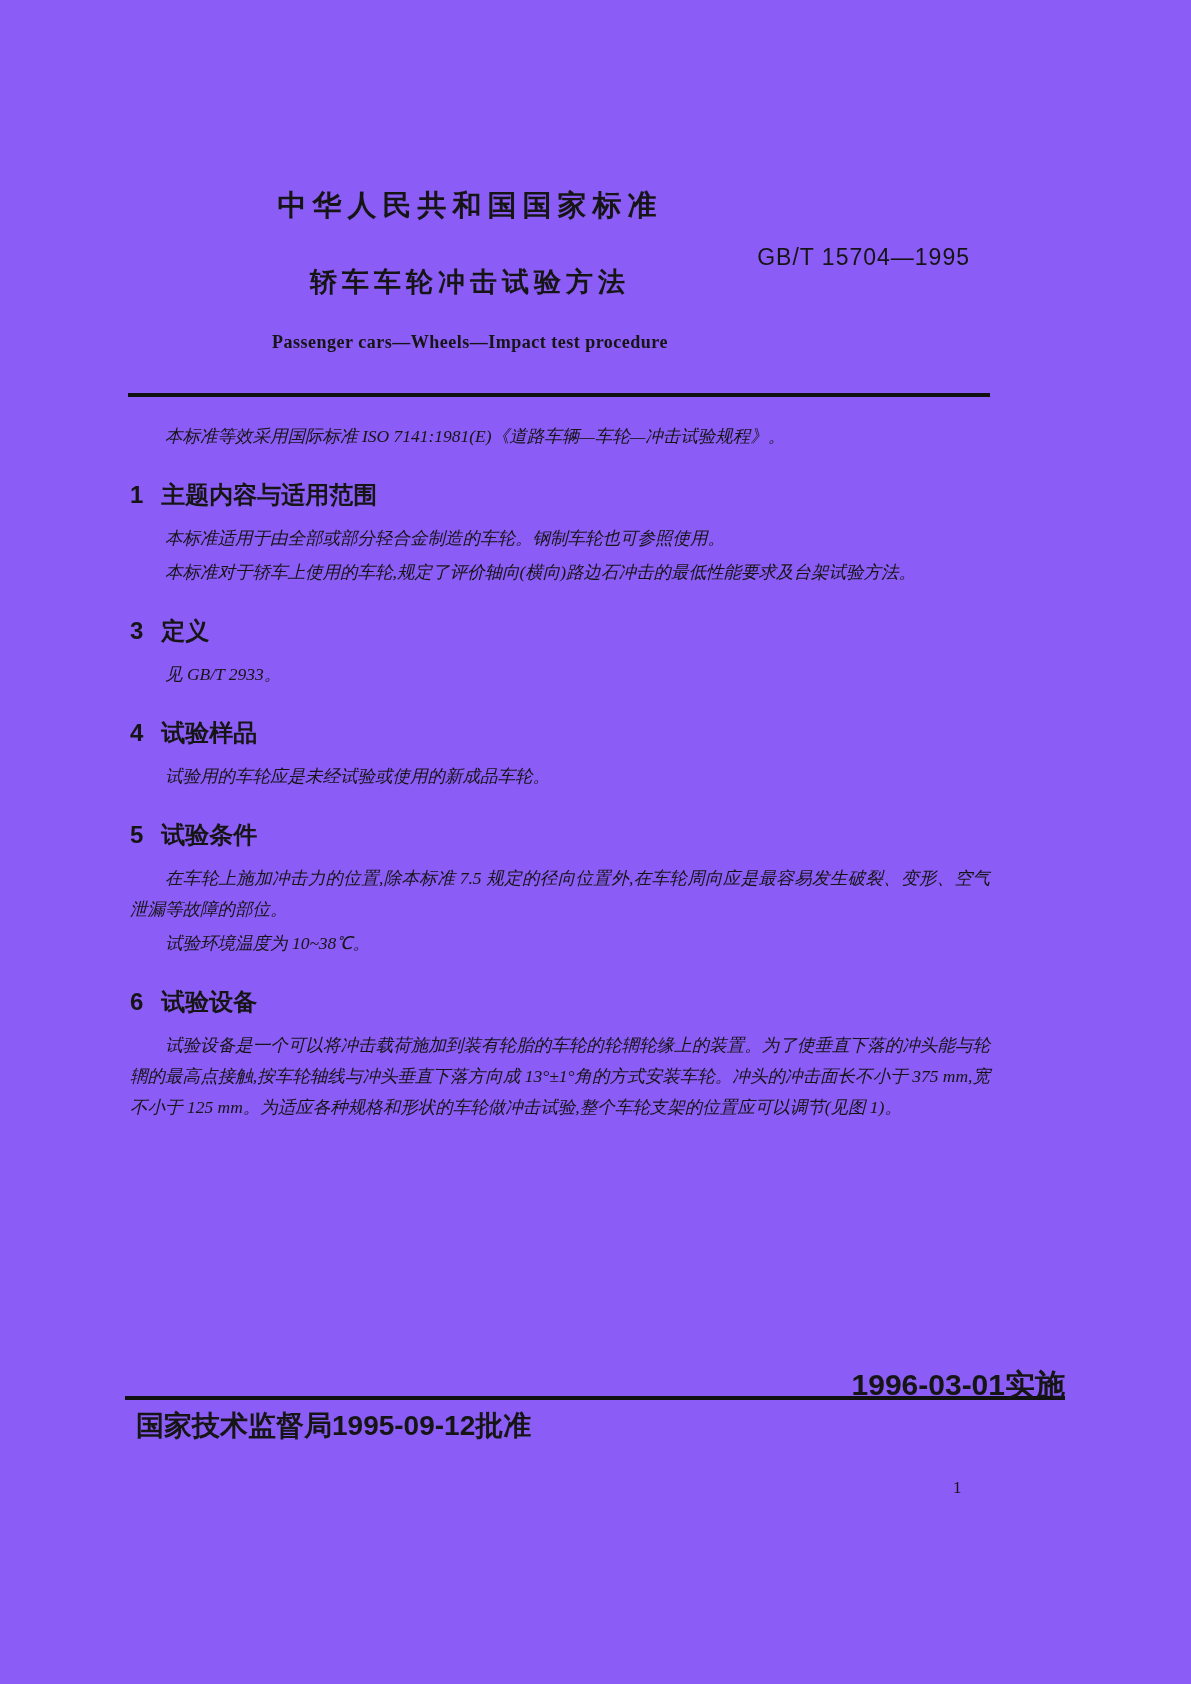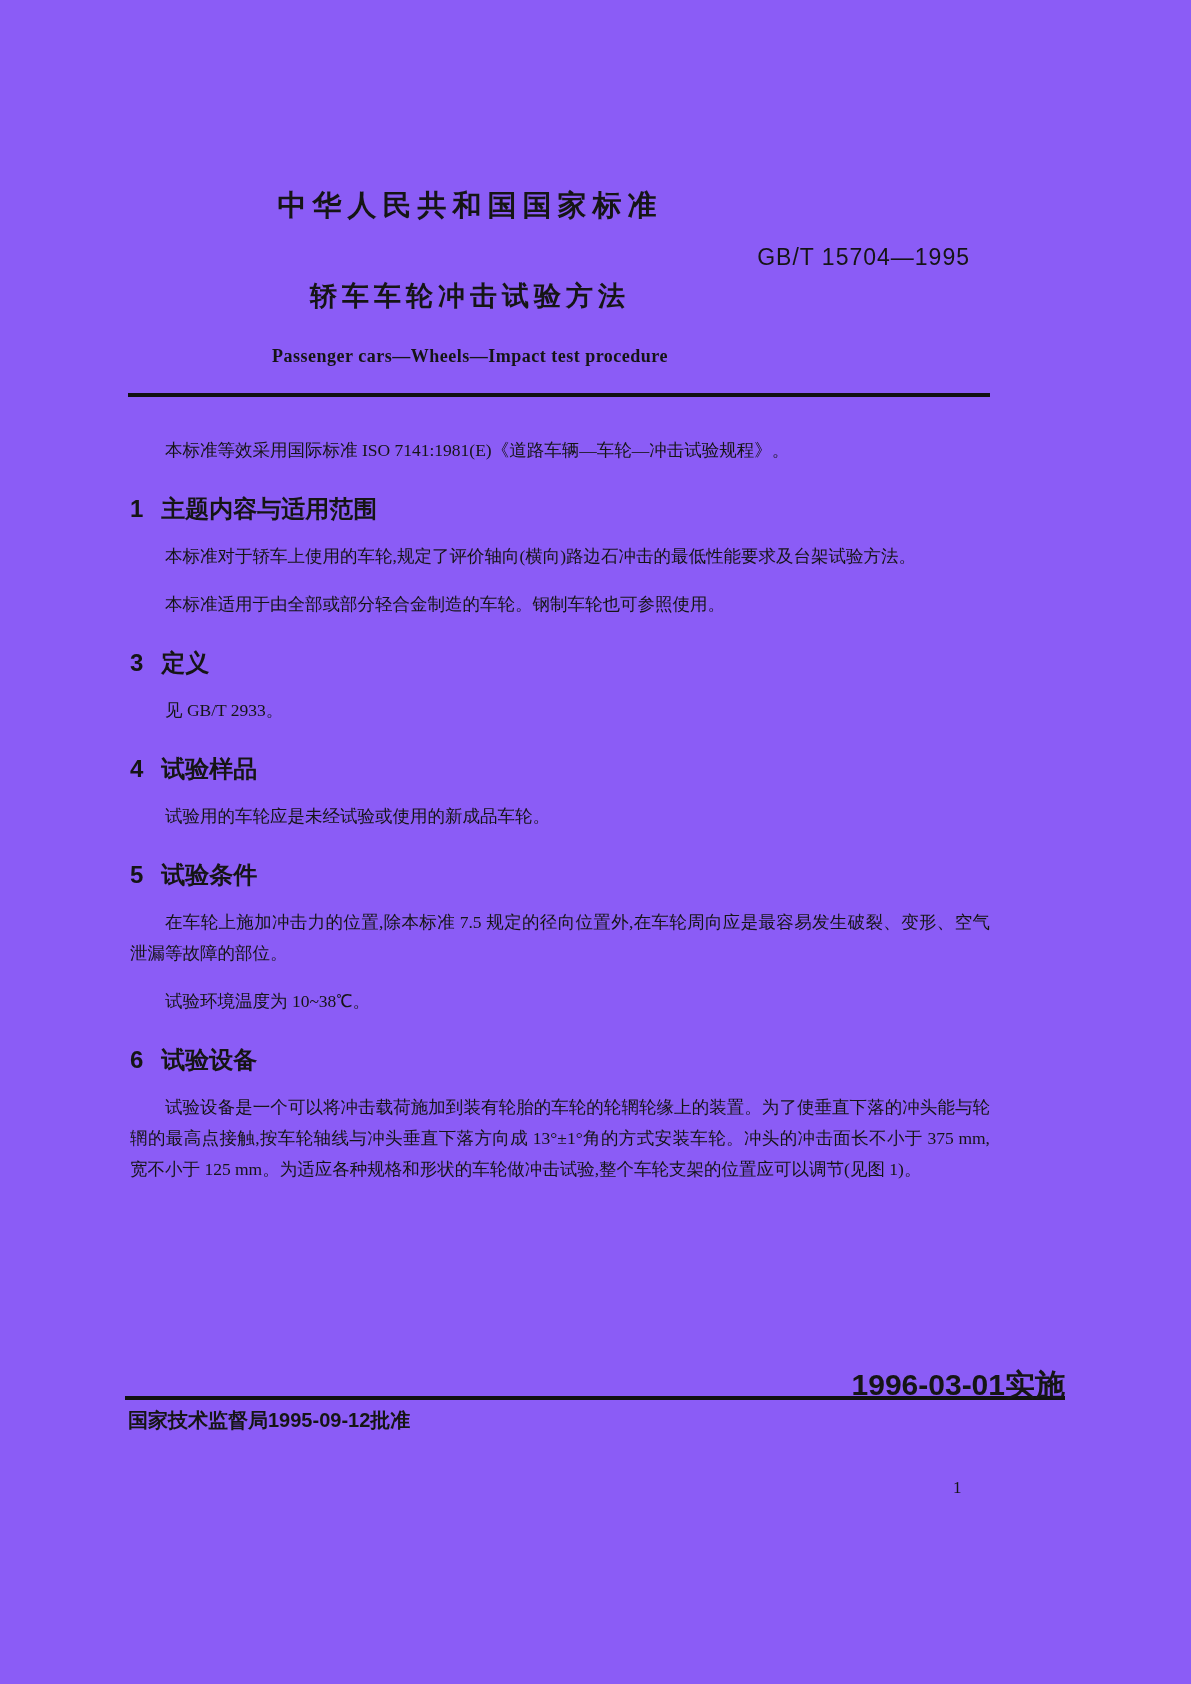--- a/index.html
+++ b/index.html
@@ -34,21 +34,21 @@
   .std-number {
     position: absolute;
     top: 244px;
     right: 221px;
     font-family: "Liberation Sans", sans-serif;
     font-size: 23px;
     letter-spacing: 1px;
     white-space: nowrap;
   }
   .title-zh {
-    margin-top: 52px;
+    margin-top: 38px;
     font-family: "Liberation Sans", sans-serif;
     font-weight: bold;
     font-size: 27px;
     letter-spacing: 5px;
     white-space: nowrap;
   }
   .title-en {
     margin-top: 32px;
     font-weight: bold;
     font-size: 18px;
@@ -65,48 +65,49 @@
   }
   .body-block {
     position: absolute;
     left: 130px;
     top: 418px;
     width: 860px;
     font-size: 17.5px;
     line-height: 31px;
   }
   .para {
-    margin: 17px 0;
+    margin: 3px 0;
     text-indent: 2em;
     text-align: justify;
+    font-style: italic;
   }
   .section-heading {
     font-family: "Liberation Sans", sans-serif;
     font-weight: bold;
     font-size: 24px;
     margin: 27px 0 13px 0;
   }
   .section-heading .num {
     margin-right: 18px;
   }
   .footer-rule {
     position: absolute;
     left: 125px;
     top: 1396px;
     width: 940px;
     height: 4px;
     background: #111111;
   }
   .footer-left {
     position: absolute;
-    left: 128px;
+    left: 136px;
     top: 1407px;
     font-family: "Liberation Sans", sans-serif;
     font-weight: bold;
-    font-size: 20px;
+    font-size: 28px;
     white-space: nowrap;
     text-align: right;
   }
   .footer-right {
     position: absolute;
     right: 126px;
     top: 1365px;
     font-family: "Liberation Sans", sans-serif;
     font-weight: bold;
     font-size: 30px;
@@ -131,22 +132,22 @@
   </div>
 
   <div class="std-number">GB/T 15704—1995</div>
 
   <div class="header-rule"></div>
 
   <div class="body-block">
     <p class="para">本标准等效采用国际标准 ISO 7141:1981(E)《道路车辆—车轮—冲击试验规程》。</p>
     <div id="sections">
         <div class="section-heading"><span class="num">1</span><span>主题内容与适用范围</span></div>
+        <p class="para">本标准适用于由全部或部分轻合金制造的车轮。钢制车轮也可参照使用。</p>
         <p class="para">本标准对于轿车上使用的车轮,规定了评价轴向(横向)路边石冲击的最低性能要求及台架试验方法。</p>
-        <p class="para">本标准适用于由全部或部分轻合金制造的车轮。钢制车轮也可参照使用。</p>
         <div class="section-heading"><span class="num">3</span><span>定义</span></div>
         <p class="para">见 GB/T 2933。</p>
         <div class="section-heading"><span class="num">4</span><span>试验样品</span></div>
         <p class="para">试验用的车轮应是未经试验或使用的新成品车轮。</p>
         <div class="section-heading"><span class="num">5</span><span>试验条件</span></div>
         <p class="para">在车轮上施加冲击力的位置,除本标准 7.5 规定的径向位置外,在车轮周向应是最容易发生破裂、变形、空气泄漏等故障的部位。</p>
         <p class="para">试验环境温度为 10~38℃。</p>
         <div class="section-heading"><span class="num">6</span><span>试验设备</span></div>
         <p class="para">试验设备是一个可以将冲击载荷施加到装有轮胎的车轮的轮辋轮缘上的装置。为了使垂直下落的冲头能与轮辋的最高点接触,按车轮轴线与冲头垂直下落方向成 13°±1°角的方式安装车轮。冲头的冲击面长不小于 375 mm,宽不小于 125 mm。为适应各种规格和形状的车轮做冲击试验,整个车轮支架的位置应可以调节(见图 1)。</p>
       </div>

